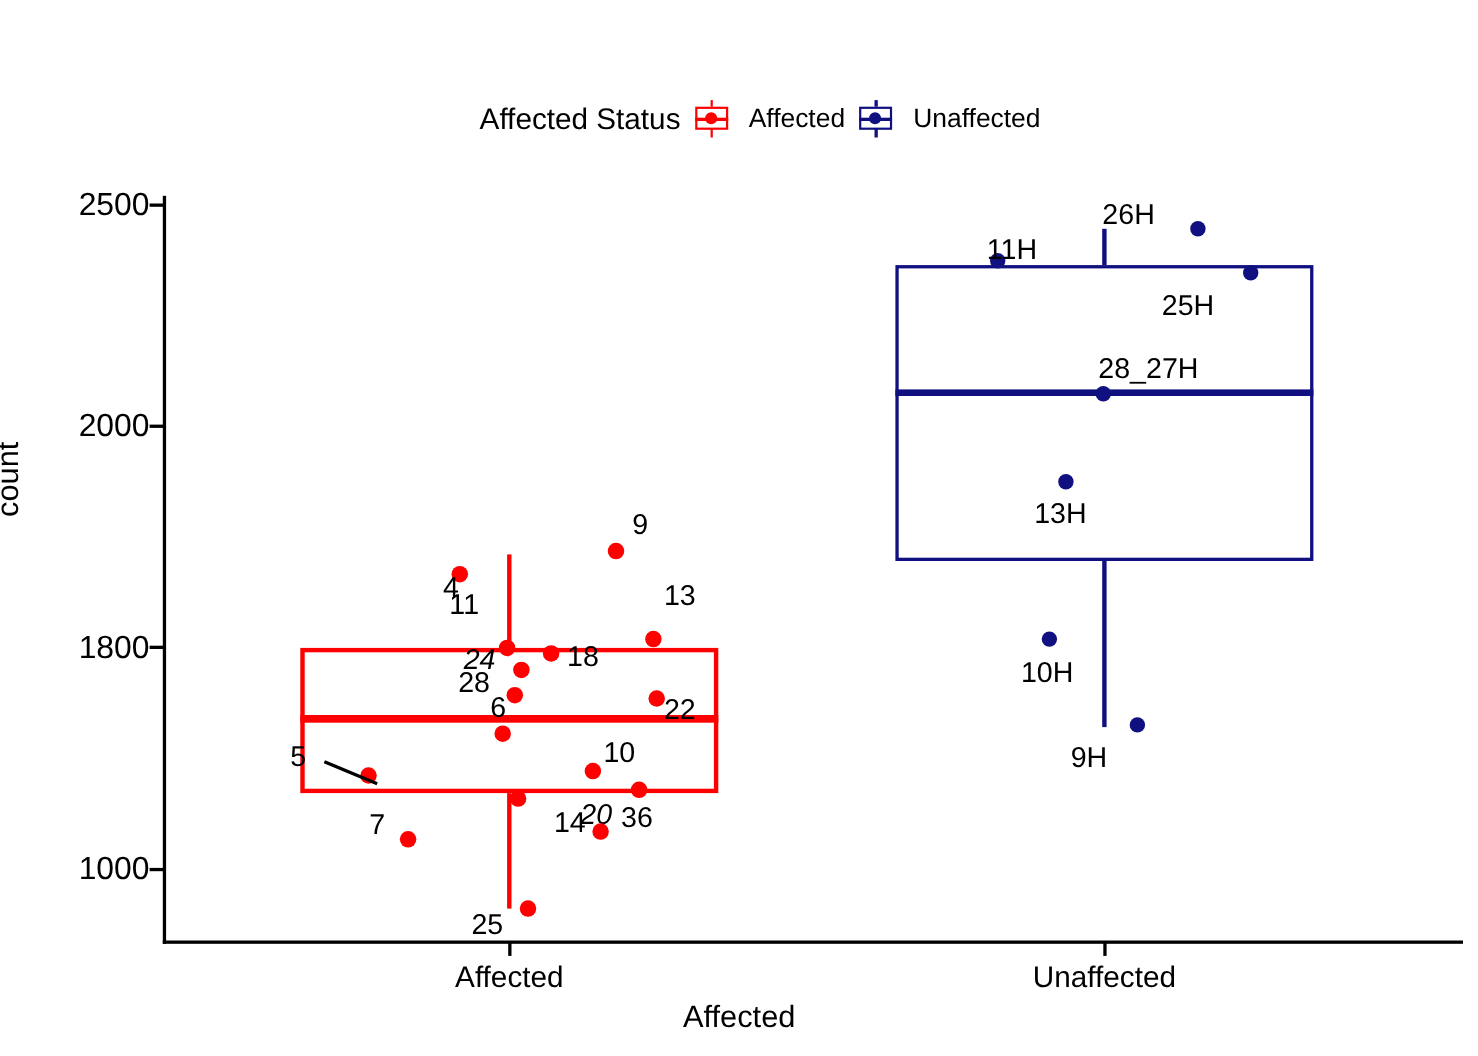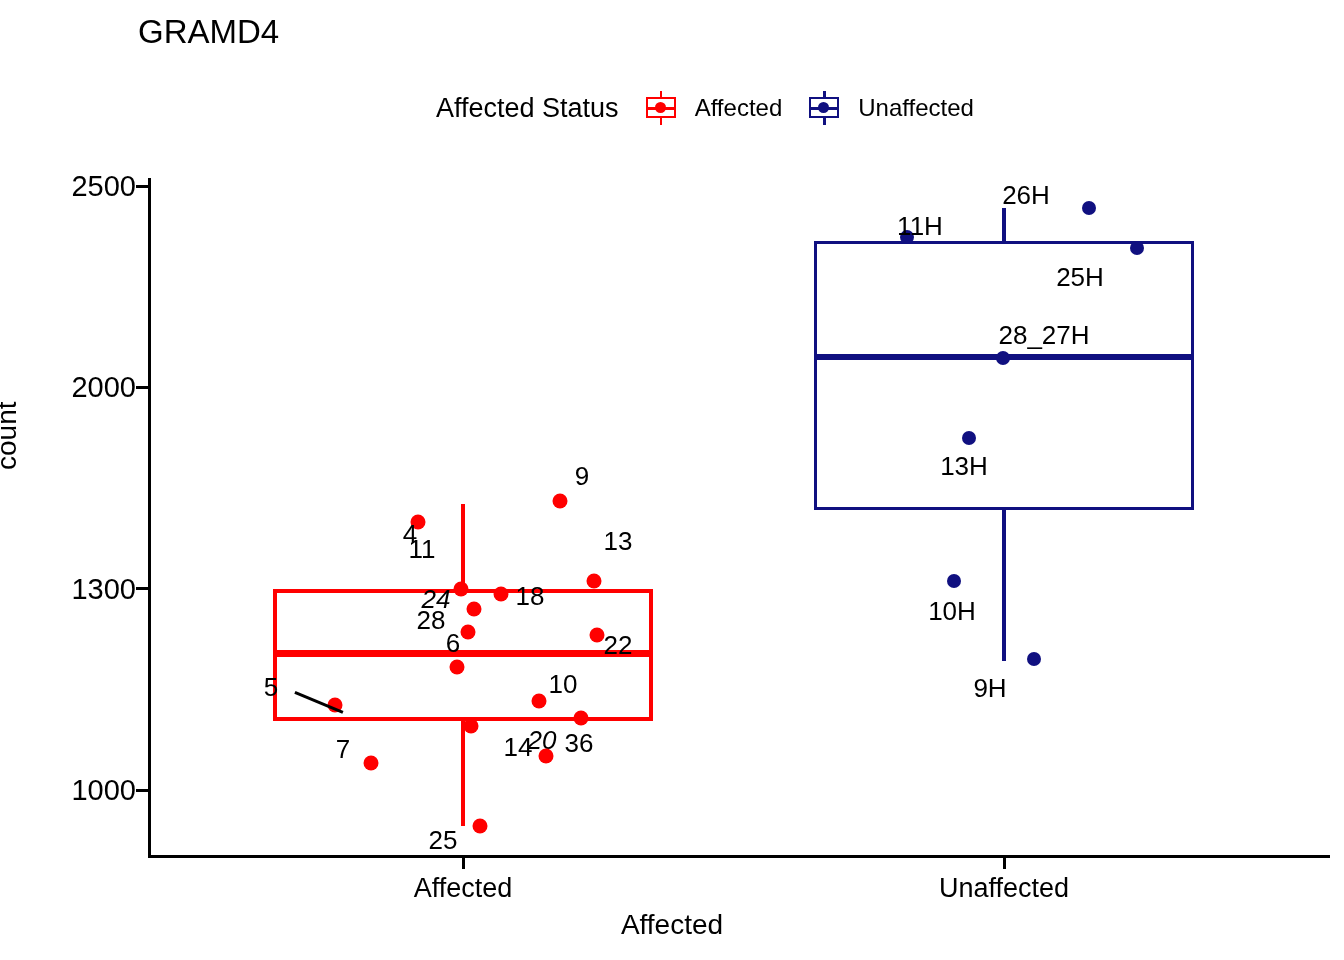--- a/index.html
+++ b/index.html
@@ -33,21 +33,21 @@
     white-space: nowrap;
   }
 
   
   #legend {
     left: 436px;
     top: 88px;
     height: 40px;
     display: flex;
     align-items: center;
-    gap: 20px;
+    gap: 6px;
     white-space: nowrap;
   }
   #legend .legend-title {
     font-size: 27px;
     line-height: 32px;
   }
   .legend-entry {
     display: flex;
     align-items: center;
     gap: 10px;
@@ -175,21 +175,20 @@
     height: 2.5px;
     background: #000;
     transform-origin: left center;
   }
 </style>
 </head>
 <body>
 
 <div id="figure">
 
-  <div class="abs" id="chart-title">GRAMD4</div>
 
   <div class="abs" id="legend">
     <span class="legend-title">Affected Status</span>
 
     <span class="legend-entry">
       <span class="legend-key" style="color:#FF0000">
         <span class="k-wh-top"></span>
         <span class="k-box"></span>
         <span class="k-med"></span>
         <span class="k-dot"></span>
@@ -211,21 +210,21 @@
   </div>
 
   <div class="abs" id="panel"></div>
 
   <div class="abs" id="y-axis-line"></div>
   <div class="abs" id="x-axis-line"></div>
   <div id="y-ticks">
       <div class="abs y-tick" style="top: 788.5px;"></div>
       <div class="abs y-tick-label" style="top: 773px;">1000</div>
       <div class="abs y-tick" style="top: 587.167px;"></div>
-      <div class="abs y-tick-label" style="top: 571.667px;">1300</div>
+      <div class="abs y-tick-label" style="top: 571.667px;">1800</div>
       <div class="abs y-tick" style="top: 385.833px;"></div>
       <div class="abs y-tick-label" style="top: 370.333px; margin-left: 36px;">2000</div>
       <div class="abs y-tick" style="top: 184.5px;"></div>
       <div class="abs y-tick-label" style="top: 169px;">2500</div>
     </div>
   <div id="x-ticks">
       <div class="abs x-tick" style="left: 461.5px;"></div>
       <div class="abs x-tick-label" style="left: 463px;">Affected</div>
       <div class="abs x-tick" style="left: 1002.5px;"></div>
       <div class="abs x-tick-label" style="left: 1004px;">Unaffected</div>

